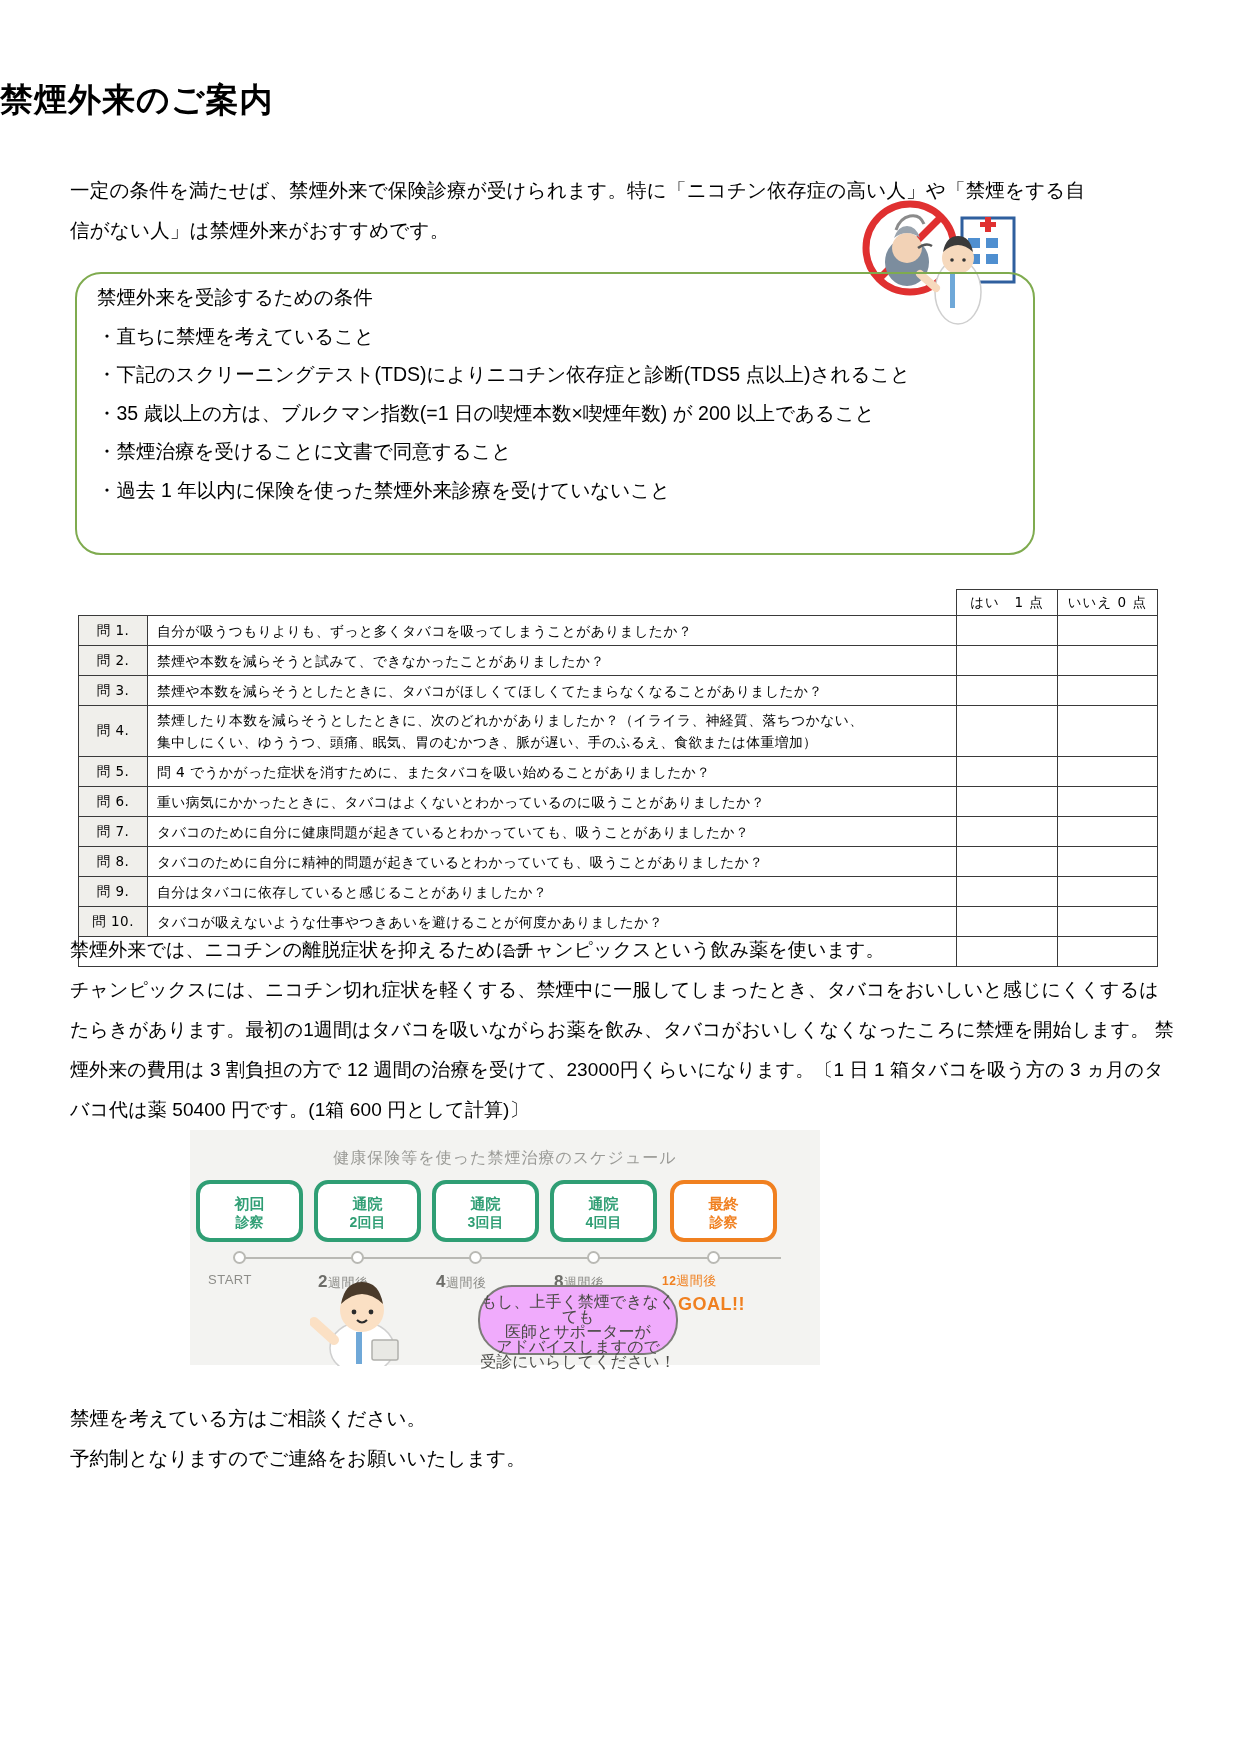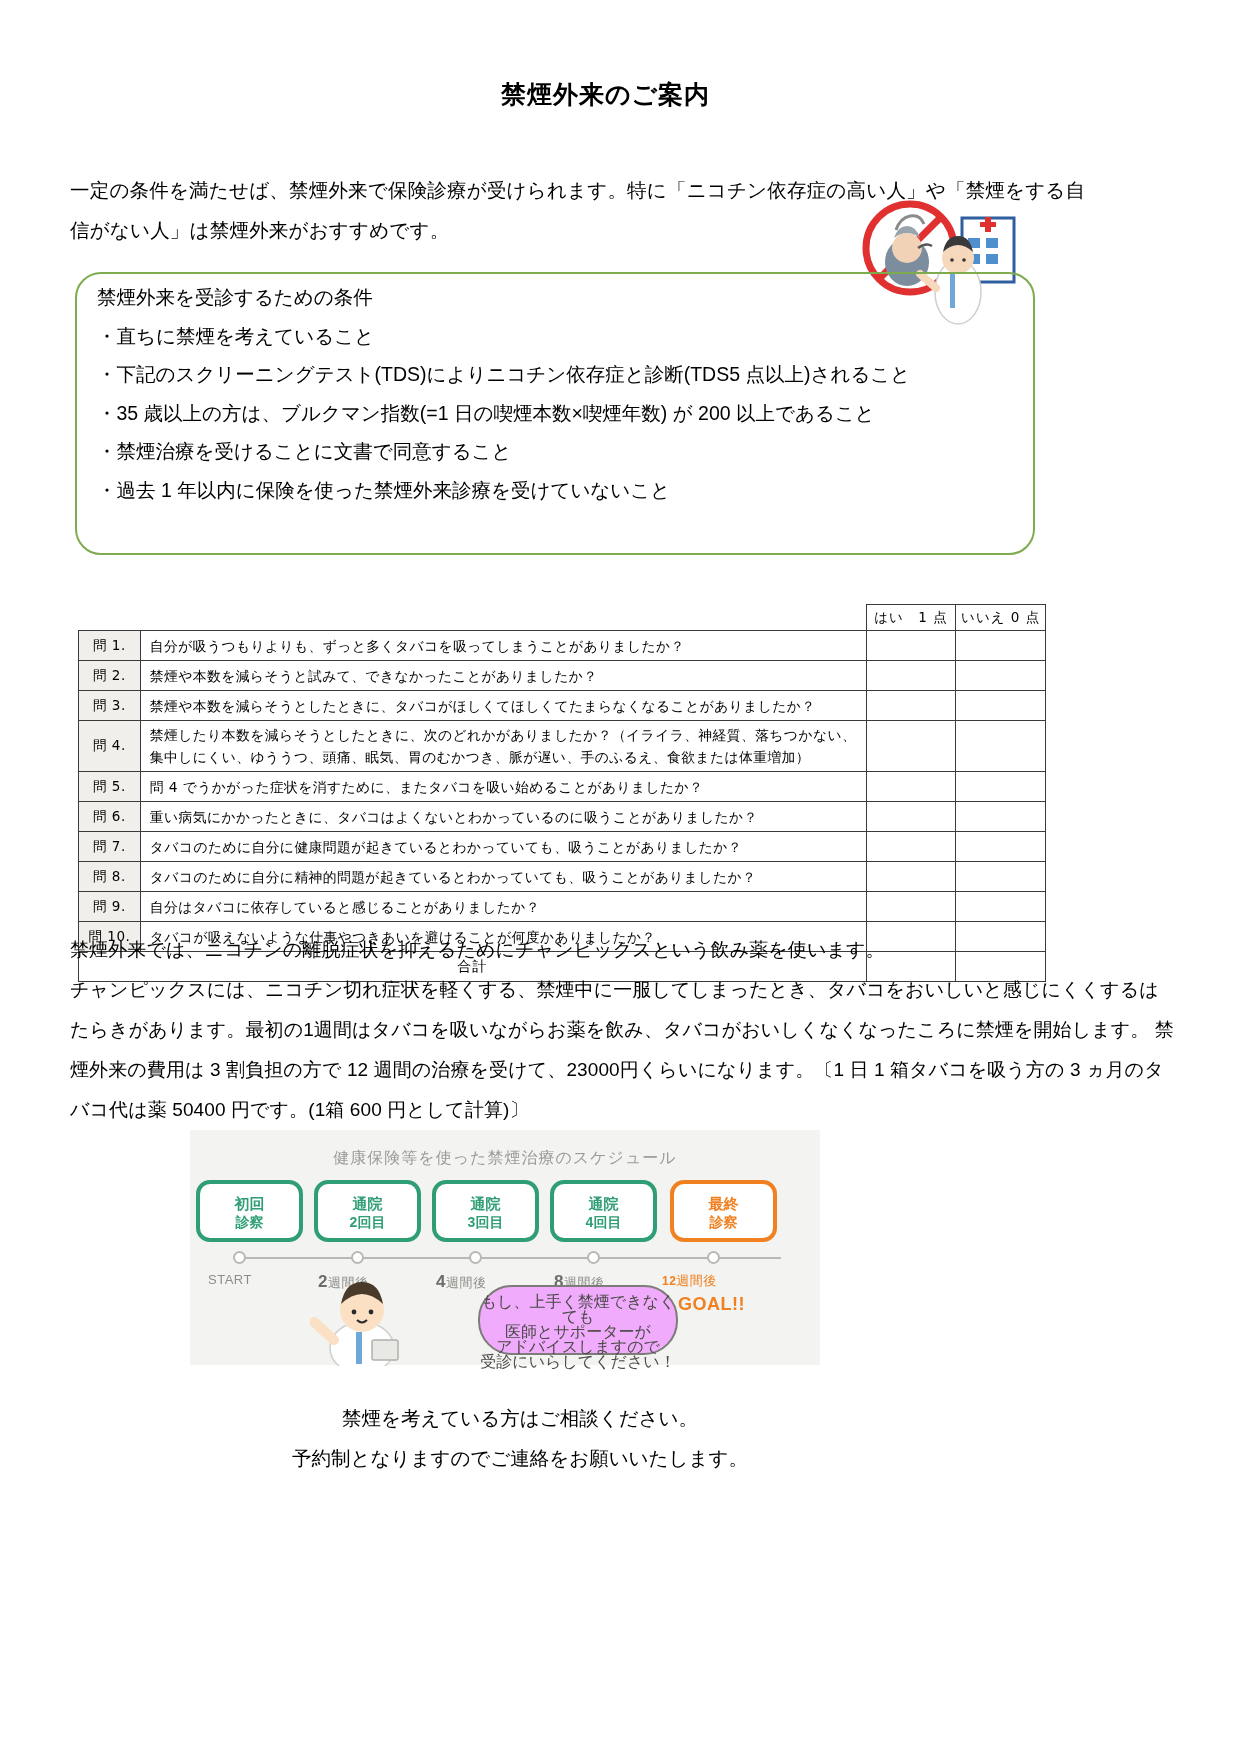--- a/index.html
+++ b/index.html
@@ -11,22 +11,22 @@
     font-family: "Liberation Sans", "DejaVu Sans", sans-serif;
     color: #000000;
     position: relative;
     overflow: hidden;
   }
   .page { position: relative; width: 1241px; height: 1755px; padding: 0; }
 
   .doc-title {
     position: absolute;
     top: 78px; left: 0; width: 1211px;
-    text-align: center;
-    font-size: 25px;
+    text-align: left;
+    font-size: 33px;
     font-weight: bold;
     letter-spacing: 1px;
   }
 
   .intro {
     position: absolute;
     top: 170px; left: 70px; width: 1030px;
     font-size: 19.5px;
     line-height: 40px;
     letter-spacing: 0.2px;
@@ -50,22 +50,22 @@
 
   
   .illus {
     position: absolute;
     top: 200px; left: 862px; width: 180px; height: 130px;
   }
 
   
   .tds {
     position: absolute;
-    top: 604px; left: 78px;
-    width: 968px;
+    top: 589px; left: 78px;
+    width: 1080px;
     border-collapse: collapse;
     font-family: "DejaVu Sans", "Liberation Sans", sans-serif;
   }
   .tds td, .tds th {
     border: 1px solid #3a3a3a;
     padding: 0;
     font-weight: normal;
   }
   .tds .hdr-blank { border: none; background: #ffffff; }
   .tds .hdr-cell {
@@ -180,21 +180,21 @@
     background: #f0abfc;
   }
   .doctor {
     position: absolute; top: 148px; left: 120px;
     width: 110px; height: 88px;
   }
 
   
   .closing {
     position: absolute; left: 70px; width: 900px;
-    font-size: 19.5px; line-height: 40px; text-align: center;
+    font-size: 19.5px; line-height: 40px;
   }
   #close-1 { top: 1398px; }
   #close-2 { top: 1438px; }
 </style>
 </head>
 <body>
 
 <div class="page">
 
   <div class="doc-title">禁煙外来のご案内</div>

